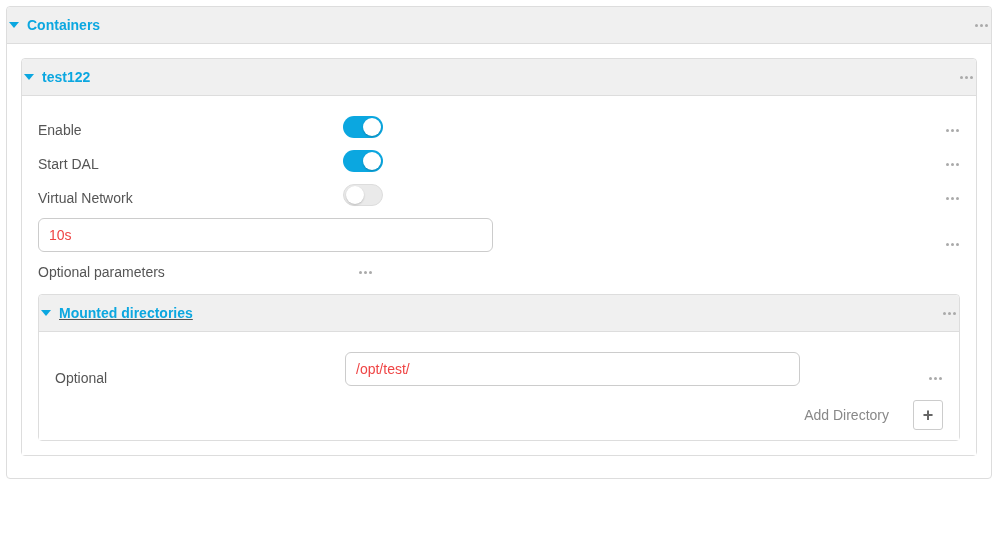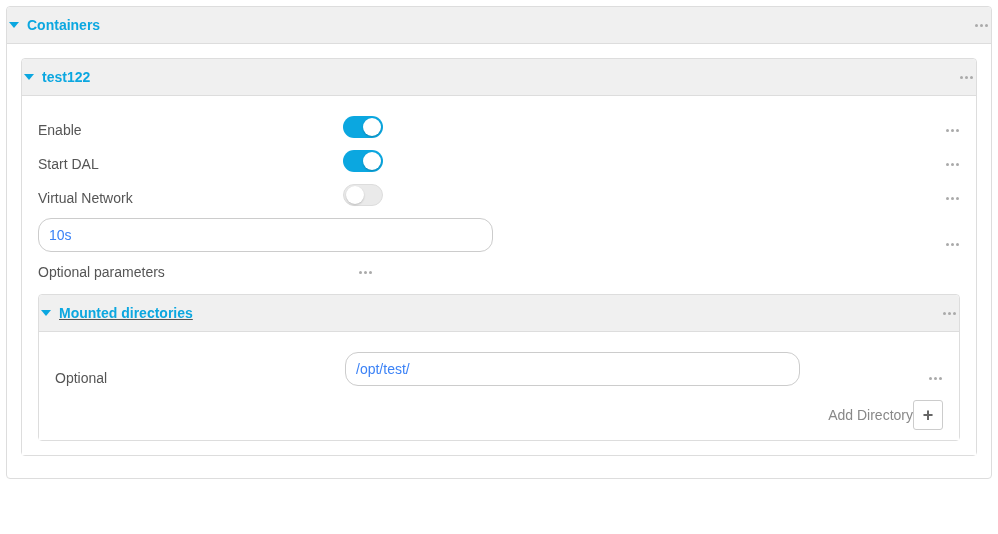--- a/index.html
+++ b/index.html
@@ -96,37 +96,37 @@
     box-shadow: 0 1px 2px rgba(0,0,0,.2);
   }
   .toggle-on::after { right: 2px; }
   .toggle-off::after { left: 2px; top:1px; width:18px;height:18px; }
   .text-input {
     width: 455px;
     max-width: 100%;
     height: 34px;
     padding: 6px 10px;
     border: 1px solid #ccc;
-    border-radius: 13px;
-    font-size: 14px;
-    color: #3b82f6;
+    border-radius: 6px;
+    font-size: 14px;
+    color: #ef4444;
     font-family: inherit;
   }
   .nested {
     margin: 8px 0 0 0;
     border: 1px solid #ddd;
     border-radius: 4px;
   }
   .nested .panel-header { background:#f0f0f0;text-decoration:underline;}
   .nested .panel-body { padding: 14px 16px 10px; }
   .add-row {
     display: flex;
     justify-content: flex-end;
     align-items: center;
-    gap: 0;
+    gap: 24px;
     padding-top: 8px;
   }
   .add-label { color:#888; font-size:14px;}
   .add-btn {
     width: 30px; height: 30px;
     border: 1px solid #ccc;
     border-radius: 3px;
     background: #fff;
     display:flex;align-items:center;justify-content:center;
     cursor:pointer;

